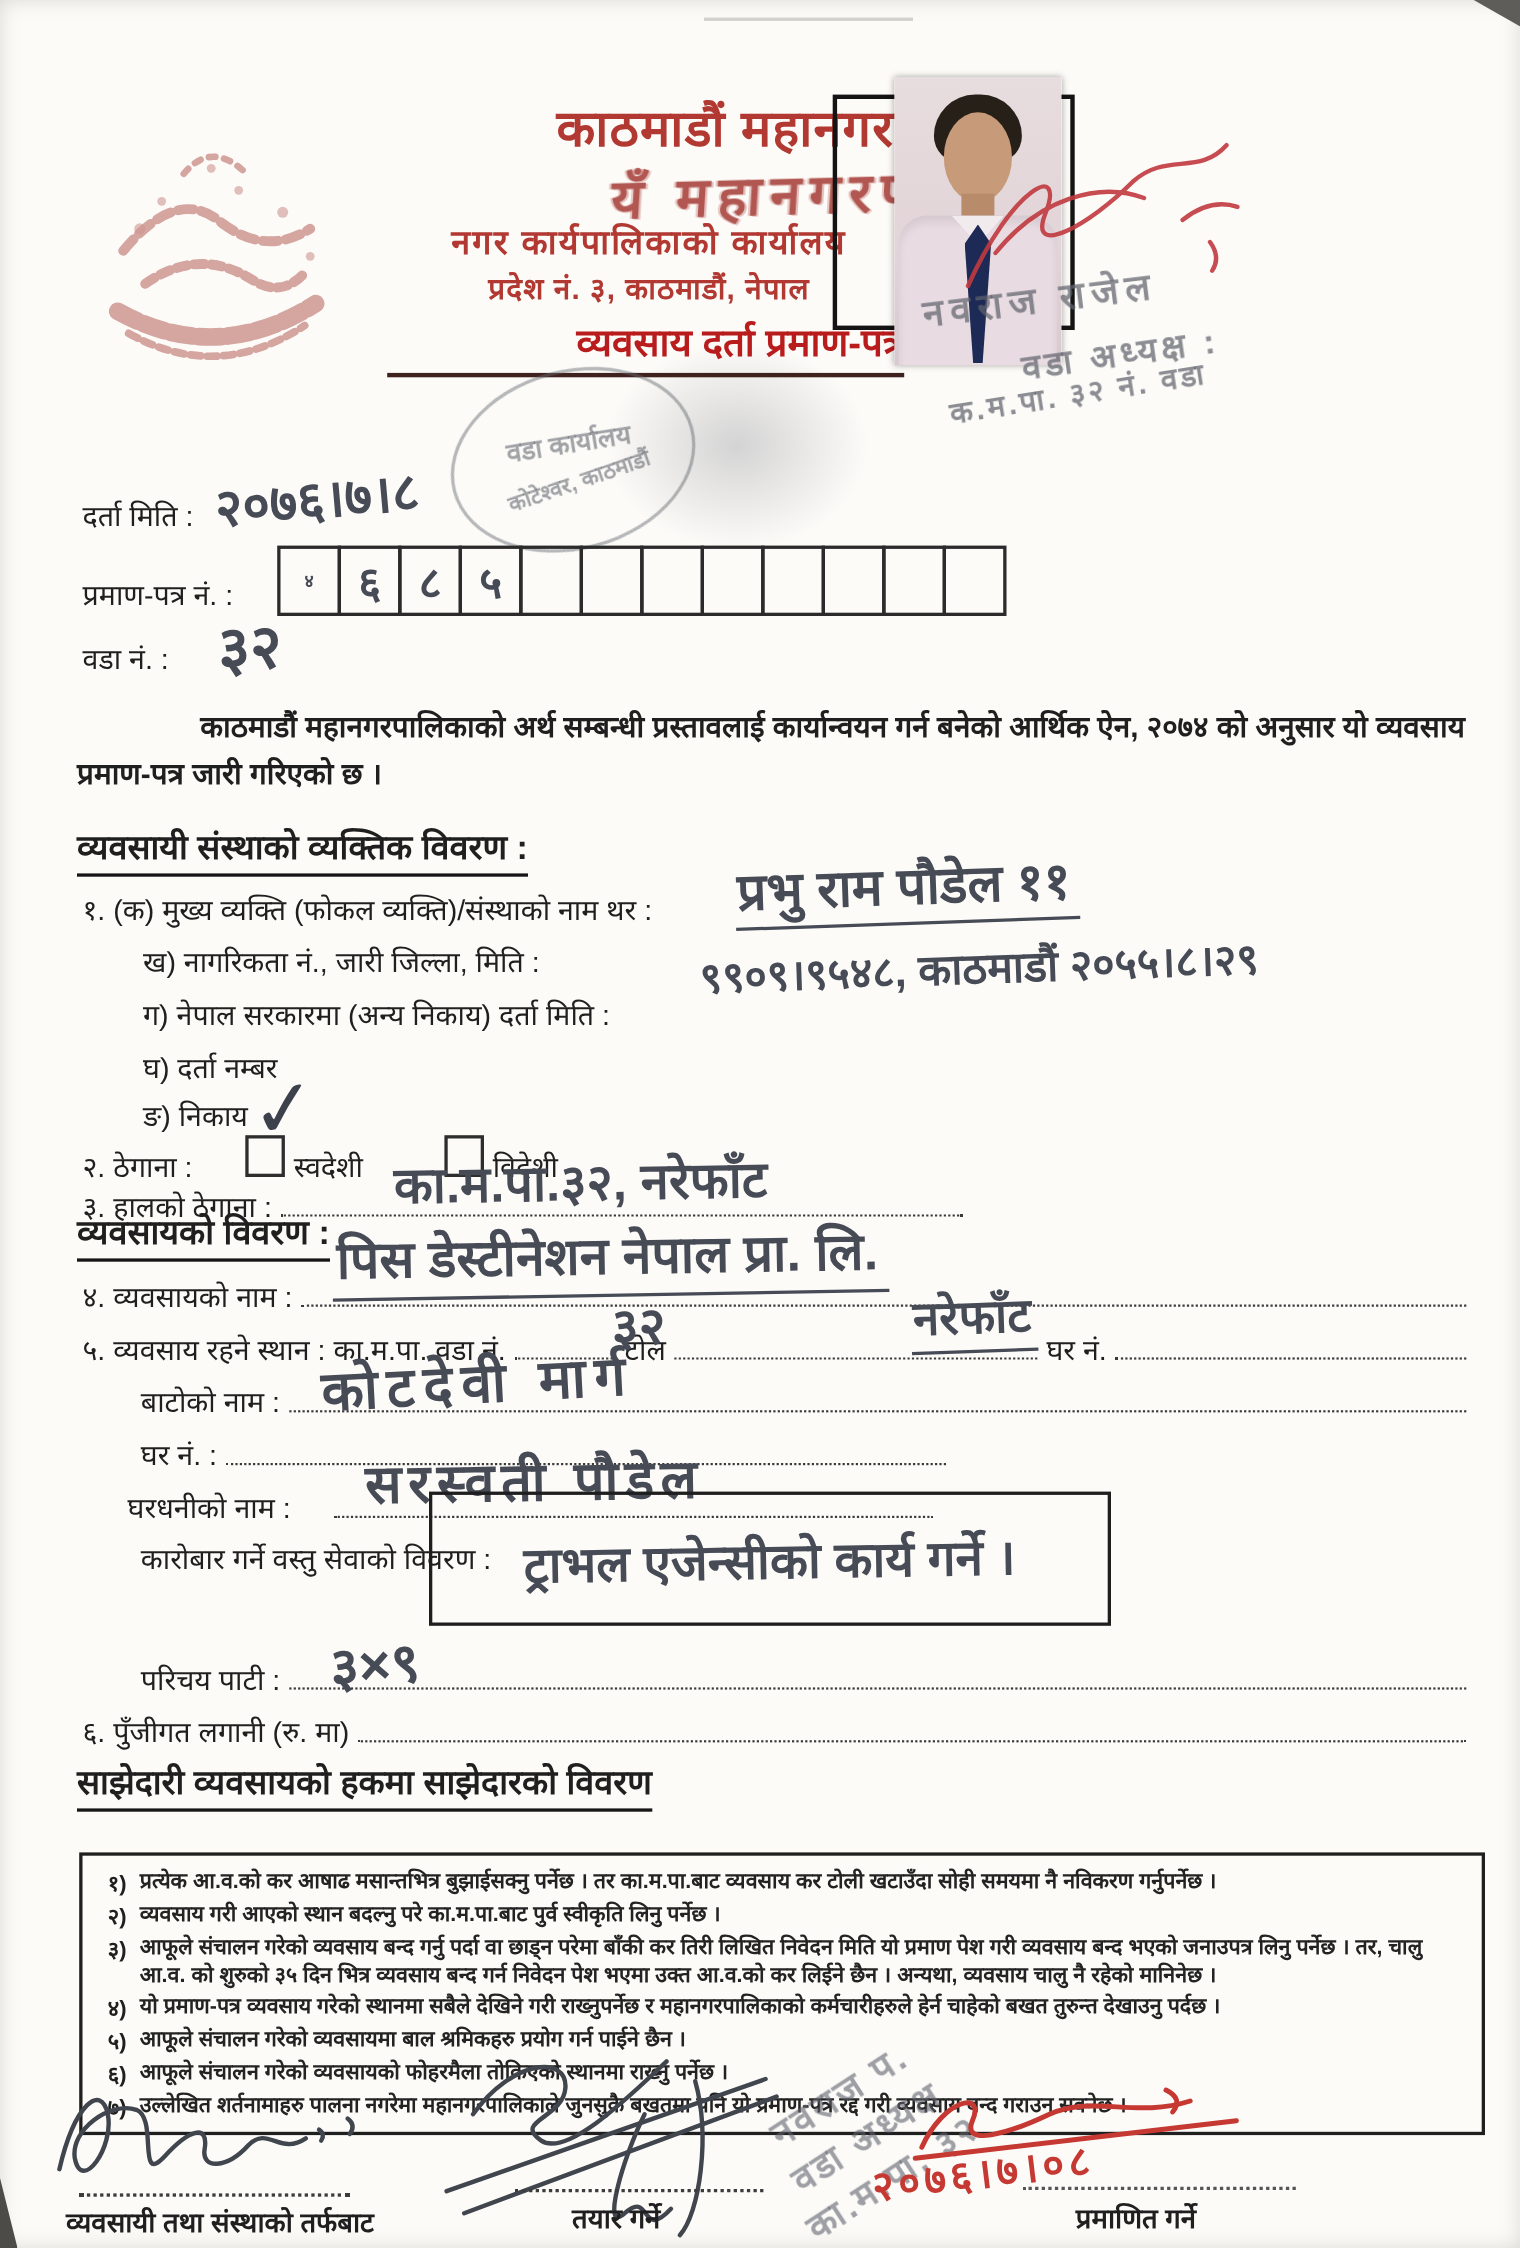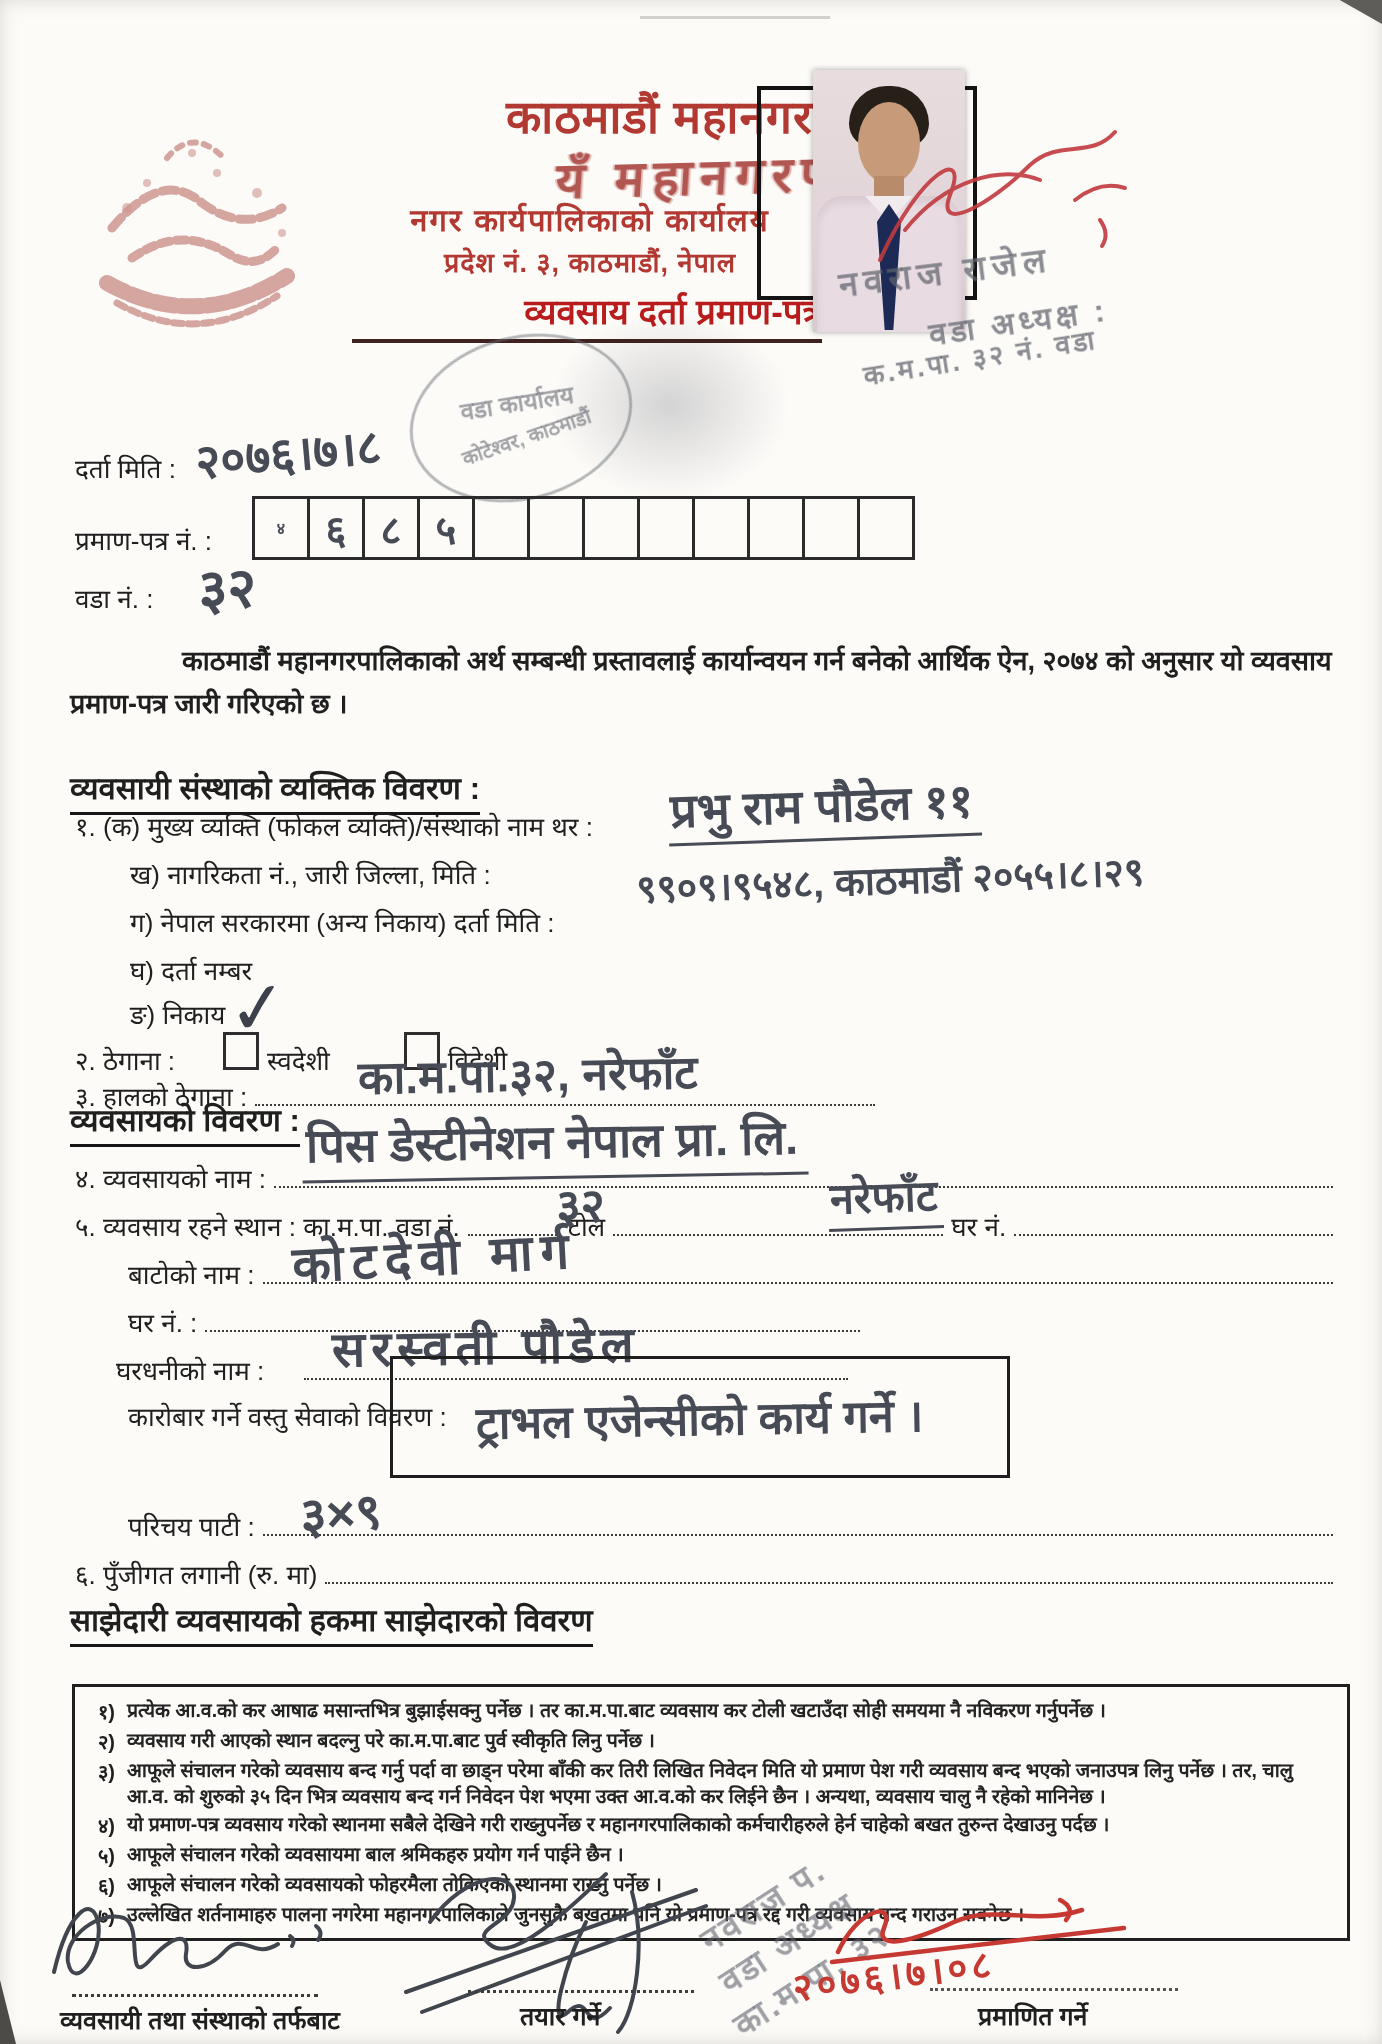--- a/index.html
+++ b/index.html
@@ -143,21 +143,21 @@
     <span style="width:52px;height:58px;border:3px solid #2b2b2b;"></span>
   </div>
 
   <div class="abs hw" style="left:258px;top:500px;font-size:40px;width:200px;letter-spacing:28px;opacity:0;" aria-hidden="true">.</div>
 
   <div class="abs lbl" style="left:75px;top:580px;">वडा नं. :</div>
   <div class="abs hw" style="left:198px;top:548px;font-size:56px;transform:rotate(-3deg);">३२</div>
 
   <div class="abs" style="left:70px;top:640px;width:1266px;font-size:27px;font-weight:600;line-height:1.58;text-indent:112px;">काठमाडौं महानगरपालिकाको अर्थ सम्बन्धी प्रस्तावलाई कार्यान्वयन गर्न बनेको आर्थिक ऐन, २०७४ को अनुसार यो व्यवसाय प्रमाण-पत्र जारी गरिएको छ ।</div>
 
-  <div class="abs sec-title" style="left:70px;top:748px;margin-top:18px;">व्यवसायी संस्थाको व्यक्तिक विवरण :</div>
+  <div class="abs sec-title" style="left:70px;top:748px;">व्यवसायी संस्थाको व्यक्तिक विवरण :</div>
   <div class="abs lbl" style="left:75px;top:808px;">१.  (क)  मुख्य व्यक्ति (फोकल व्यक्ति)/संस्थाको नाम थर :</div>
   <div class="abs hw" style="left:668px;top:772px;font-size:47px;transform:rotate(-2deg);border-bottom:3px solid #474b56;padding:0 8px 2px 2px;">प्रभु राम पौडेल   ११</div>
   <div class="abs lbl" style="left:130px;top:856px;">ख)  नागरिकता नं., जारी जिल्ला, मिति :</div>
   <div class="abs lbl" style="left:130px;top:904px;">ग)  नेपाल सरकारमा (अन्य निकाय) दर्ता मिति :</div>
   <div class="abs hw" style="left:636px;top:852px;font-size:39px;transform:rotate(-2deg);">९९०९।९५४८,  काठमाडौं  २०५५।८।२९</div>
   <div class="abs lbl" style="left:130px;top:952px;">घ)  दर्ता नम्बर</div>
   <div class="abs lbl" style="left:130px;top:996px;">ङ)  निकाय</div>
 
   <div class="abs row" style="left:75px;top:1032px;width:560px;">
     <span class="lbl">२.  ठेगाना :</span>

